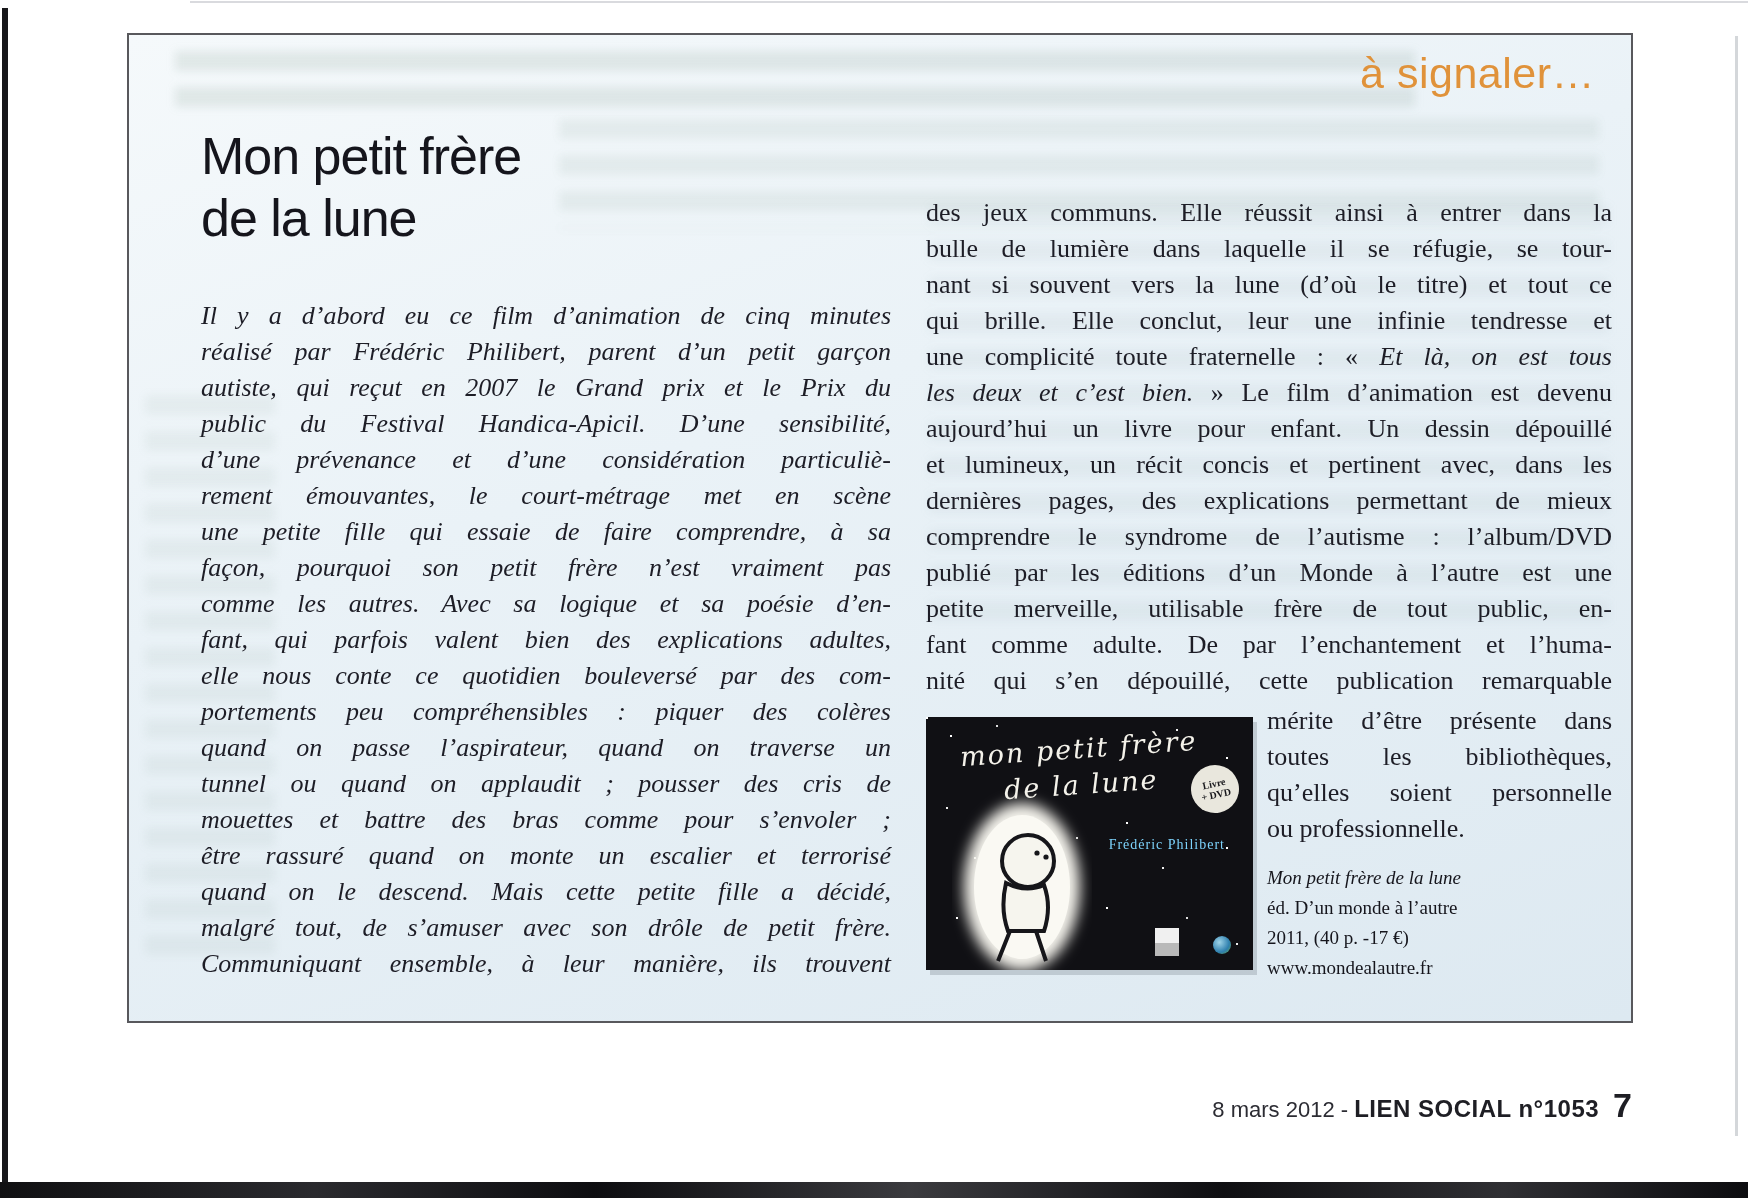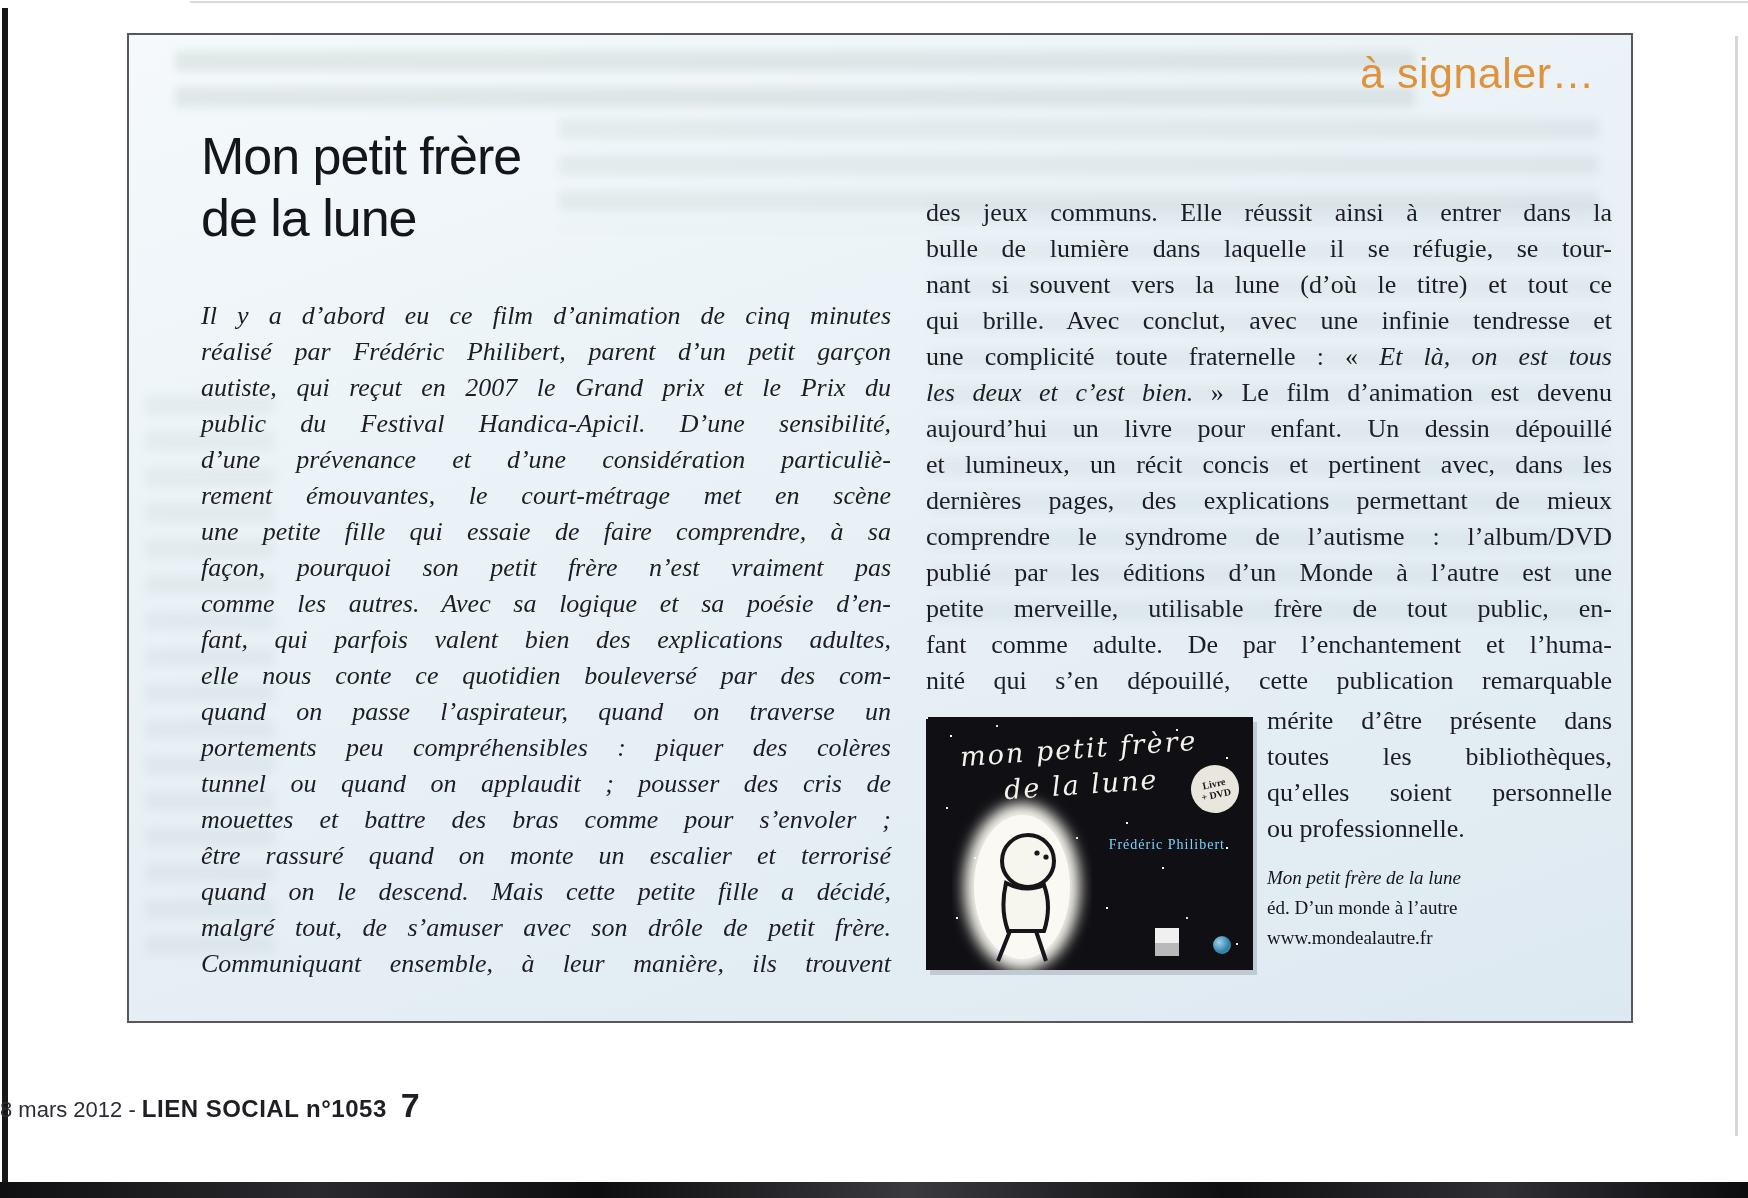--- a/index.html
+++ b/index.html
@@ -67,21 +67,21 @@
                  background:linear-gradient(#f0f0f0 55%, #b9b9b9 55%); }
   .logo-dot { position:absolute; right:22px; bottom:16px; width:18px; height:18px;
               border-radius:50%; background:radial-gradient(circle at 35% 35%, #9fd4e8, #2e7fae 60%, #6aa33f); }
 
   
   .caption { color:#15151c; padding-top:16px; }
   .cap-line { font-size:19px; line-height:30px; }
   .caption .cap-line:first-child { font-style:italic; }
 
   
-  .footer { position:absolute; top:1086px; left:0; width:1632px; 
+  .footer { position:absolute; top:1086px; left:0; width:1632px; text-align:right;
             color:#1e1e24; }
   .footer-date { font-size:22px; font-weight:400; color:#2c2c33; }
   .footer-journal { font-size:24px; font-weight:700; letter-spacing:.5px; }
   .footer-page { font-size:34px; font-weight:700; margin-left:14px; }
 </style>
 </head>
 <body>
 
 <div class="scan-line-top"></div>
 <div class="scan-line-left"></div>
@@ -107,35 +107,35 @@
       <div class="tline">réalisé par Frédéric Philibert, parent d’un petit garçon</div>
       <div class="tline">autiste, qui reçut en 2007 le Grand prix et le Prix du</div>
       <div class="tline">public du Festival Handica-Apicil. D’une sensibilité,</div>
       <div class="tline">d’une prévenance et d’une considération particuliè-</div>
       <div class="tline">rement émouvantes, le court-métrage met en scène</div>
       <div class="tline">une petite fille qui essaie de faire comprendre, à sa</div>
       <div class="tline">façon, pourquoi son petit frère n’est vraiment pas</div>
       <div class="tline">comme les autres. Avec sa logique et sa poésie d’en-</div>
       <div class="tline">fant, qui parfois valent bien des explications adultes,</div>
       <div class="tline">elle nous conte ce quotidien bouleversé par des com-</div>
+      <div class="tline">portements peu compréhensibles : piquer des colères</div>
       <div class="tline">quand on passe l’aspirateur, quand on traverse un</div>
-      <div class="tline">portements peu compréhensibles : piquer des colères</div>
       <div class="tline">tunnel ou quand on applaudit ; pousser des cris de</div>
       <div class="tline">mouettes et battre des bras comme pour s’envoler ;</div>
       <div class="tline">être rassuré quand on monte un escalier et terrorisé</div>
       <div class="tline">quand on le descend. Mais cette petite fille a décidé,</div>
       <div class="tline">malgré tout, de s’amuser avec son drôle de petit frère.</div>
       <div class="tline">Communiquant ensemble, à leur manière, ils trouvent</div>
     </div>
 
   <div class="rc-part1 body-text">
       <div class="tline">des jeux communs. Elle réussit ainsi à entrer dans la</div>
       <div class="tline">bulle de lumière dans laquelle il se réfugie, se tour-</div>
       <div class="tline">nant si souvent vers la lune (d’où le titre) et tout ce</div>
-      <div class="tline">qui brille. Avec conclut, avec une infinie tendresse et</div>
+      <div class="tline">qui brille. Elle conclut, leur une infinie tendresse et</div>
       <div class="tline">une complicité toute fraternelle : « <i>Et là, on est tous</i></div>
       <div class="tline"><i>les deux et c’est bien.</i> » Le film d’animation est devenu</div>
       <div class="tline">aujourd’hui un livre pour enfant. Un dessin dépouillé</div>
       <div class="tline">et lumineux, un récit concis et pertinent avec, dans les</div>
       <div class="tline">dernières pages, des explications permettant de mieux</div>
       <div class="tline">comprendre le syndrome de l’autisme : l’album/DVD</div>
       <div class="tline">publié par les éditions d’un Monde à l’autre est une</div>
       <div class="tline">petite merveille, utilisable frère de tout public, en-</div>
       <div class="tline">fant comme adulte. De par l’enchantement et l’huma-</div>
       <div class="tline">nité qui s’en dépouillé, cette publication remarquable</div>
@@ -175,20 +175,21 @@
     <div class="wrap-block">
         <div class="tline">mérite d’être présente dans</div>
         <div class="tline">toutes les bibliothèques,</div>
         <div class="tline">qu’elles soient personnelle</div>
         <div class="tline">ou professionnelle.</div>
       </div>
 
     <div class="caption">
         <div class="cap-line">Mon petit frère de la lune</div>
         <div class="cap-line">éd. D’un monde à l’autre</div>
+        <div class="cap-line">2011, (40 p. -17 €)</div>
         <div class="cap-line">www.mondealautre.fr</div>
       </div>
   </div>
 </div>
 
 <div class="footer">
   <span class="footer-date">8 mars 2012 - </span><span class="footer-journal">LIEN SOCIAL n°1053</span><span class="footer-page">7</span>
 </div>
 
 </body></html>

